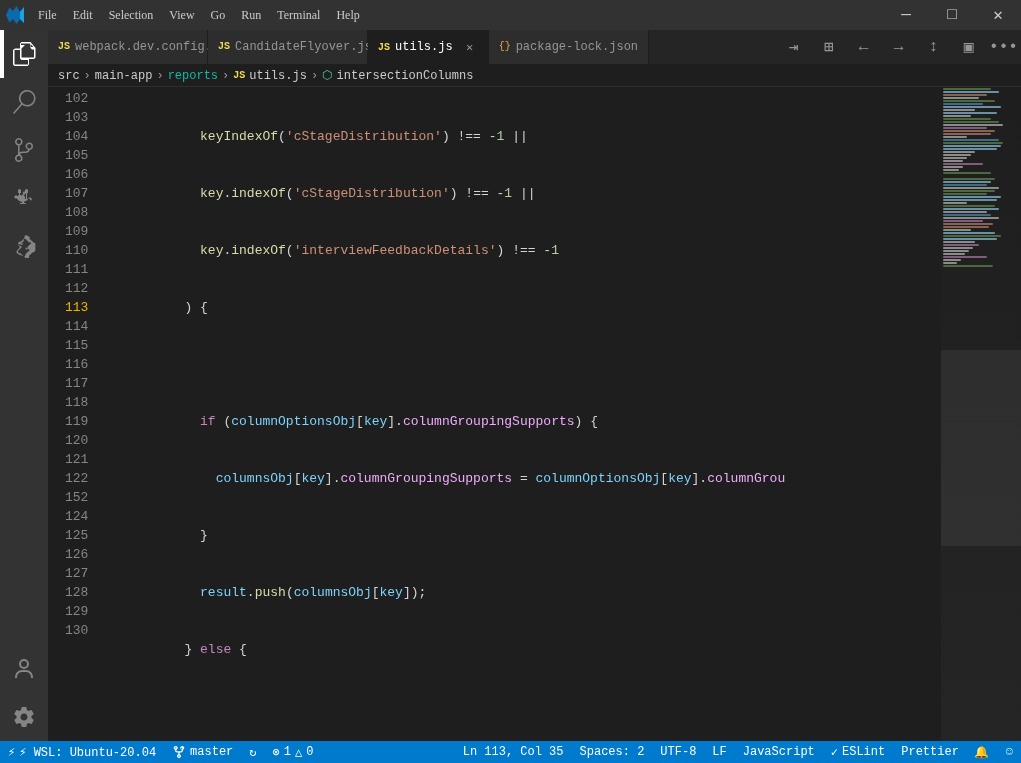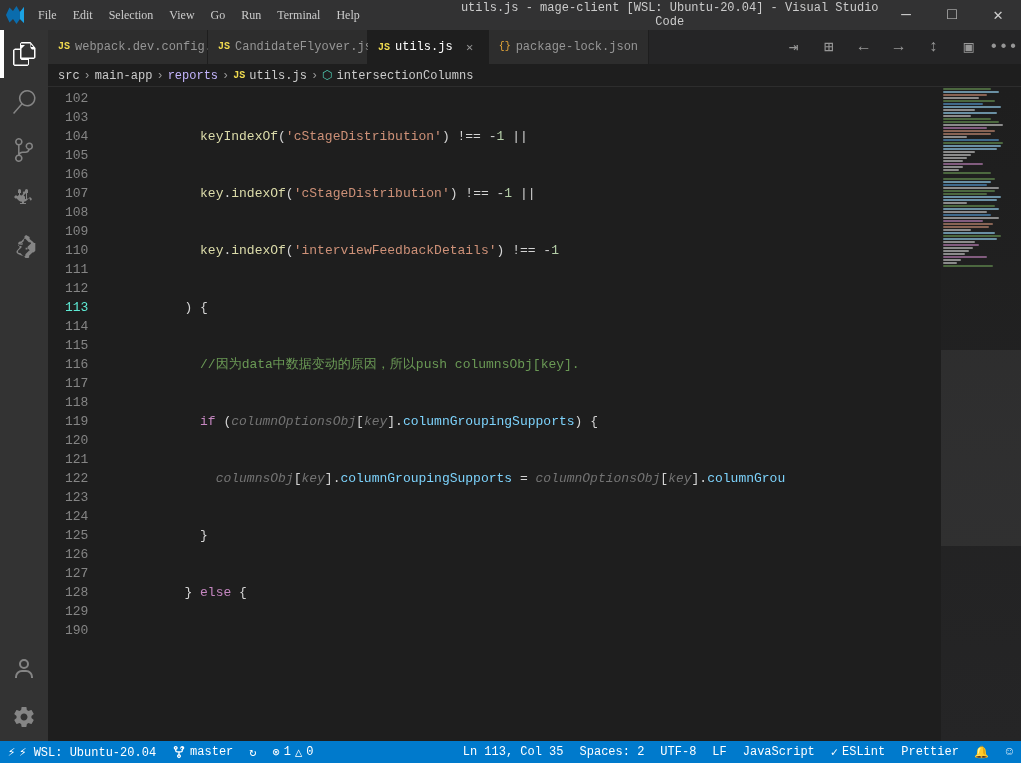--- a/index.html
+++ b/index.html
@@ -213,43 +213,43 @@
       color: #858585;
       text-align: right;
       padding: 0 8px 0 0;
       font-size: 13px;
       line-height: 19px;
       user-select: none;
       flex-shrink: 0;
       padding-top: 2px;
     }
     .line-number { height: 19px; display: block; }
-    .line-number.active { color: #5eead4; padding-left: 17px; }
+    .line-number.active { color: #eab308; padding-left: 17px; }
     #code-lines {
       flex: 1;
       padding: 2px 0;
       line-height: 19px;
       font-size: 13px;
       white-space: pre;
       overflow: visible;
     }
     .code-line {
       height: 19px;
       padding-left: 10px;
       display: block;
     }
 
     
     .kw { color: #c586c0; }      
     .str { color: #ce9178; }      
     .num { color: #b5cea8; }      
     .cmt { color: #6a9955; }      
     .fn { color: #dcdcaa; }       
-    .var { color: #737373; font-style: italic; }      
-    .prop { color: #7dd3fc; }     
+    .var { color: #7dd3fc; }      
+    .prop { color: #f0abfc; }     
     .op { color: #d4d4d4; }       
     .punc { color: #d4d4d4; }       
     .plain { color: #d4d4d4; }   
 
     
     #minimap {
       width: 80px;
       background: #1e1e1e;
       flex-shrink: 0;
       overflow: hidden;
@@ -313,21 +313,20 @@
   <div id="menu-bar">
     <div class="menu-item">File</div>
     <div class="menu-item">Edit</div>
     <div class="menu-item">Selection</div>
     <div class="menu-item">View</div>
     <div class="menu-item">Go</div>
     <div class="menu-item">Run</div>
     <div class="menu-item">Terminal</div>
     <div class="menu-item">Help</div>
   </div>
-  <div id="titlebar-title">utils.js - mage-client [WSL: Ubuntu-20.04] - Visual Studio Code</div>
   <div id="titlebar-controls">
     <div class="title-control">―</div>
     <div class="title-control">□</div>
     <div class="title-control close">✕</div>
   </div>
 </div>
 
 <div id="main-container">
 
   <div id="activity-bar">
@@ -399,21 +398,21 @@
         <div class="tab-action-btn" title="Split Editor Right">▣</div>
         <div class="tab-action-btn" title="More Actions">•••</div>
       </div>
     </div>
 
     <div id="breadcrumb">
       <span style="color:#cccccc;">src</span>
       <span class="breadcrumb-sep">›</span>
       <span style="color:#cccccc;">main-app</span>
       <span class="breadcrumb-sep">›</span>
-      <span style="color:#c4b5fd;">reports</span>
+      <span style="color:#14b8a6;">reports</span>
       <span class="breadcrumb-sep">›</span>
       <span style="color:#f0db4f; font-weight:bold; font-size:10px; margin-right:4px;">JS</span>
       <span style="color:#cccccc;">utils.js</span>
       <span class="breadcrumb-sep">›</span>
       <span style="color:#4ec9b0;">⬡</span>
       <span style="color:#cccccc; margin-left:4px;">intersectionColumns</span>
     </div>
 
     <div id="editor-content">
       <div id="code-panel">
@@ -433,38 +432,39 @@
             <span class="line-number active">113</span>
             <span class="line-number">114</span>
             <span class="line-number">115</span>
             <span class="line-number">116</span>
             <span class="line-number">117</span>
             <span class="line-number">118</span>
             <span class="line-number">119</span>
             <span class="line-number">120</span>
             <span class="line-number">121</span>
             <span class="line-number">122</span>
-            <span class="line-number">123</span>
+            <span class="line-number">152</span>
             <span class="line-number">124</span>
             <span class="line-number">125</span>
             <span class="line-number">126</span>
             <span class="line-number">127</span>
             <span class="line-number">128</span>
             <span class="line-number">129</span>
-            <span class="line-number">190</span>
+            <span class="line-number">130</span>
           </div>
           <div id="code-lines">
             <span class="code-line"><span class="plain">            </span><span class="fn">keyIndexOf</span><span class="punc">(</span><span class="str">'cStageDistribution'</span><span class="punc">)</span><span class="plain"> </span><span class="op">!==</span><span class="plain"> </span><span class="op">-</span><span class="num">1</span><span class="plain"> </span><span class="op">||</span></span>
             <span class="code-line"><span class="plain">            </span><span class="fn">key</span><span class="punc">.</span><span class="fn">indexOf</span><span class="punc">(</span><span class="str">'cStageDistribution'</span><span class="punc">)</span><span class="plain"> </span><span class="op">!==</span><span class="plain"> </span><span class="op">-</span><span class="num">1</span><span class="plain"> </span><span class="op">||</span></span>
             <span class="code-line"><span class="plain">            </span><span class="fn">key</span><span class="punc">.</span><span class="fn">indexOf</span><span class="punc">(</span><span class="str">'interviewFeedbackDetails'</span><span class="punc">)</span><span class="plain"> </span><span class="op">!==</span><span class="plain"> </span><span class="op">-</span><span class="num">1</span></span>
             <span class="code-line"><span class="plain">          ) {</span></span>
-            <span class="code-line"><span class="plain">            </span><span class="cmt">//因为data中数据变动的原因，所以push columnsObj[key].</span></span>
+            <span class="code-line"><span class="plain">            </span></span>
             <span class="code-line"><span class="plain">            </span><span class="kw">if</span><span class="plain"> (</span><span class="var">columnOptionsObj</span><span class="punc">[</span><span class="var">key</span><span class="punc">].</span><span class="prop">columnGroupingSupports</span><span class="punc">)</span><span class="plain"> {</span></span>
             <span class="code-line"><span class="plain">              </span><span class="var">columnsObj</span><span class="punc">[</span><span class="var">key</span><span class="punc">].</span><span class="prop">columnGroupingSupports</span><span class="plain"> = </span><span class="var">columnOptionsObj</span><span class="punc">[</span><span class="var">key</span><span class="punc">].</span><span class="prop">columnGrou</span></span>
             <span class="code-line"><span class="plain">            }</span></span>
+            <span class="code-line"><span class="plain">            </span><span class="var">result</span><span class="punc">.</span><span class="fn">push</span><span class="punc">(</span><span class="var">columnsObj</span><span class="punc">[</span><span class="var">key</span><span class="punc">]);</span></span>
             <span class="code-line"><span class="plain">          } </span><span class="kw">else</span><span class="plain"> {</span></span>
             <span class="code-line"><span class="plain">            </span></span>
             
             
             
             
             
             
             
             

